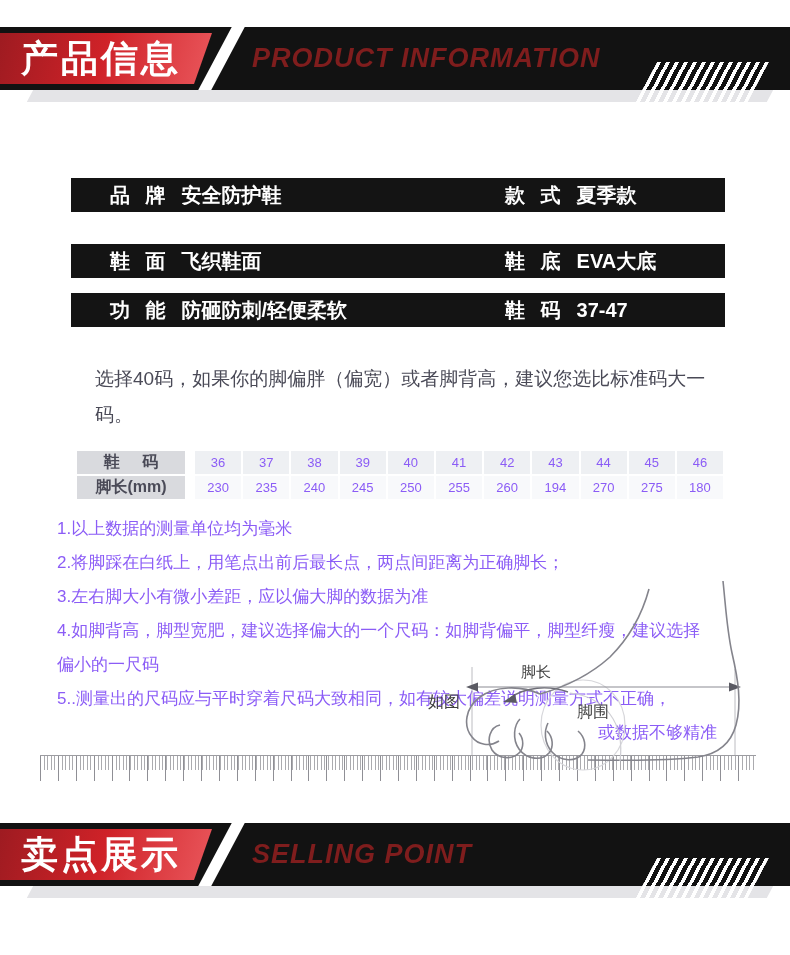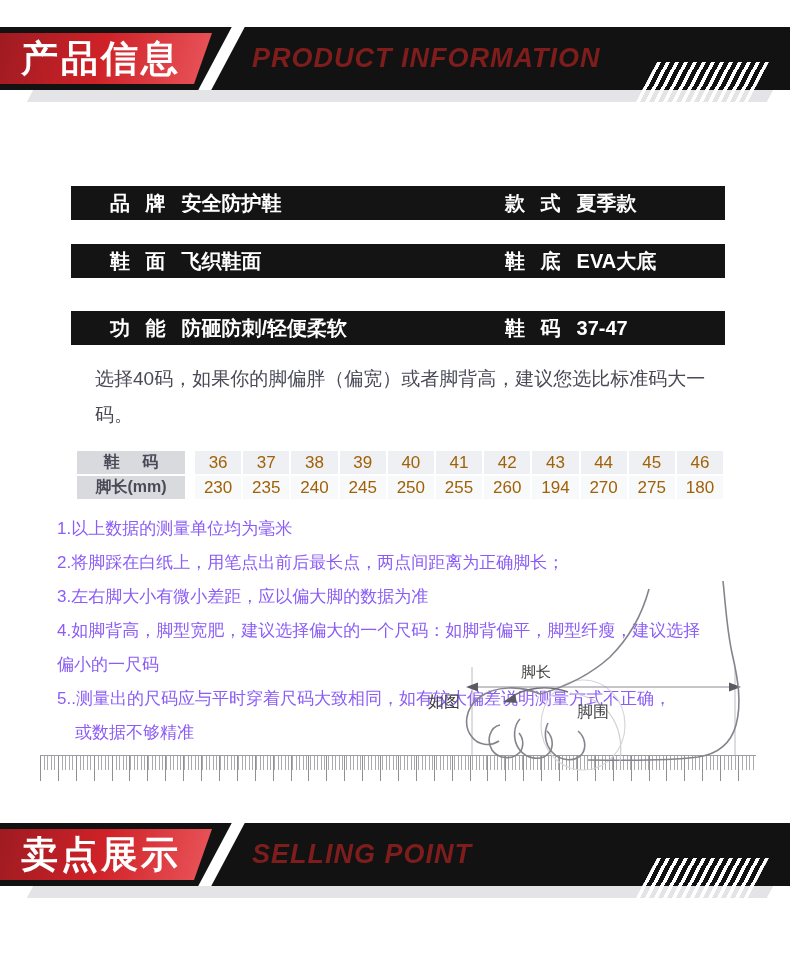--- a/index.html
+++ b/index.html
@@ -35,27 +35,27 @@
   
   .intro{position:absolute;left:95px;top:361px;width:620px;color:#4a4a57;font-size:19px;line-height:36px;}
 
   
   .size-table{position:absolute;left:77px;top:451px;width:646px;}
   .st-row{display:flex;height:23px;margin-bottom:2px;}
   .st-label{width:108px;background:#d9dade;color:#4a4a57;font-size:16px;font-weight:700;
             display:flex;align-items:center;justify-content:center;flex:none;word-spacing:18px;white-space:pre;}
   .st-cells{display:flex;flex:1;margin-left:10px;gap:2px;}
   .st-cell{flex:1;display:flex;align-items:center;justify-content:center;
-           color:#a16207;font-size:17px;}
+           color:#8b5cf6;font-size:13px;}
   .row1 .st-cell{background:#eef0f3;}
   .row2 .st-cell{background:#f8f9fb;}
 
   
   .notes{position:absolute;left:57px;top:512px;width:660px;color:#8b5cf6;font-size:17px;line-height:34px;}
-  .note-indent{padding-left:18px;}
+  .note-indent{padding-left:18px;text-align:right;}
 
   
   .diagram-label{position:absolute;color:#404040;font-size:16px;}
   .foot-svg{position:absolute;left:420px;top:575px;}
 
   
   .ruler{position:absolute;left:40px;top:755px;width:716px;height:26px;border-top:1px solid #9c9ca1;}
   .ruler-fine{position:absolute;left:0;top:0;width:100%;height:14px;
               background:repeating-linear-gradient(90deg,#ababaf 0 1px,transparent 1px 3.6px);}
   .ruler-long{position:absolute;left:0;top:0;width:100%;height:25px;
@@ -70,21 +70,21 @@
     <div class="band-black"></div>
     <div class="band-gray"></div>
     <div class="band-stripes"></div>
     <div class="band-slash"></div>
     <div class="band-red">
       <span>产品信息</span>
     </div>
     <div class="band-en">PRODUCT INFORMATION</div>
   </div>
 
-  <div class="spec-bar" style="top:186px;">
+  <div class="spec-bar" style="top:178px;">
     <div class="spec-left">
       <span class="spec-label">品 牌</span>
       <span class="spec-value">安全防护鞋</span>
     </div>
     <div class="spec-right">
       <span class="spec-label">款 式</span>
       <span class="spec-value">夏季款</span>
     </div>
   </div>
 
@@ -92,21 +92,21 @@
     <div class="spec-left">
       <span class="spec-label">鞋 面</span>
       <span class="spec-value">飞织鞋面</span>
     </div>
     <div class="spec-right">
       <span class="spec-label">鞋 底</span>
       <span class="spec-value">EVA大底</span>
     </div>
   </div>
 
-  <div class="spec-bar" style="top:311px;align-items:center;">
+  <div class="spec-bar" style="top:293px;align-items:center;">
     <div class="spec-left">
       <span class="spec-label">功 能</span>
       <span class="spec-value">防砸防刺/轻便柔软</span>
     </div>
     <div class="spec-right">
       <span class="spec-label">鞋 码</span>
       <span class="spec-value">37-47</span>
     </div>
   </div>
 

